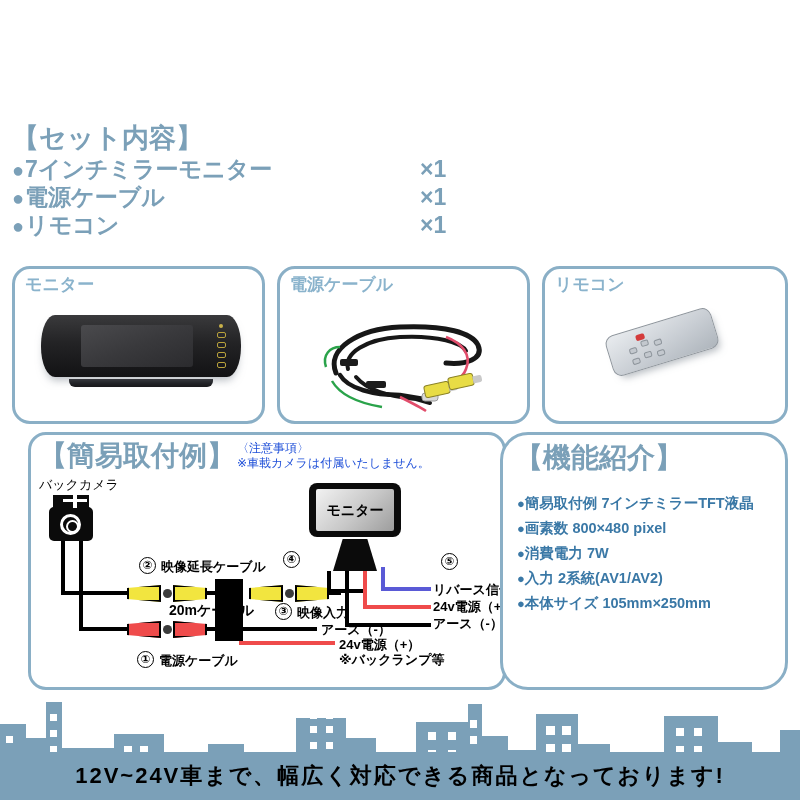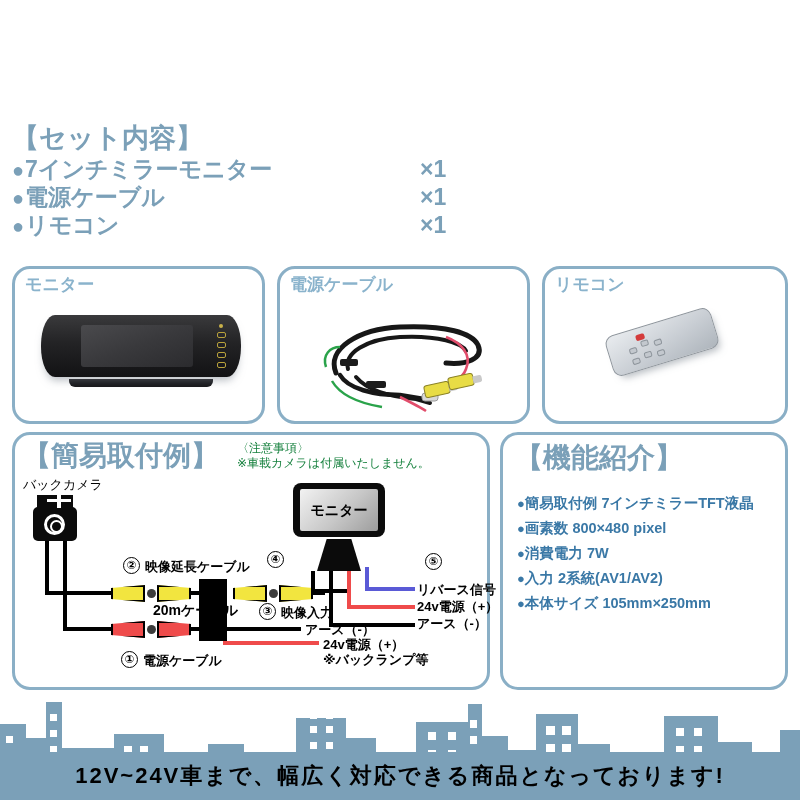--- a/index.html
+++ b/index.html
@@ -164,34 +164,34 @@
   .rem-btn {
     position: absolute; width: 8px; height: 6px;
     background: #c3c8ce; border: 1px solid #8d949b; border-radius: 2px;
   }
   .rem-pwr {
     position: absolute; width: 9px; height: 6px;
     background: #d43b3b; border-radius: 2px;
   }
 
   
-  #panel-install { left: 12px;  top: 432px; width: 478px; height: 258px; }
-  #panel-spec    { left: 500px; top: 432px; width: 288px; height: 258px; }
+  #panel-install { left: 28px;  top: 432px; width: 478px; height: 258px; }
+  #panel-spec    { left: 500px; top: 432px; width: 288px; height: 258px; border-radius: 28px; }
 
   .sec-heading {
     font-size: 28px; line-height: 34px; font-weight: 700;
     color: #7ba0b8; white-space: nowrap;
   }
   #install-head {
     position: absolute; left: 8px; top: 4px;
     display: flex; align-items: flex-start;
   }
   .note-block { margin-left: 2px; margin-top: 2px; }
   .note-line {
-    font-size: 12px; line-height: 15px; color: #15803d; white-space: nowrap; margin-left: 16px;
+    font-size: 12px; line-height: 15px; color: #1d4ed8; white-space: nowrap;
   }
 
   
   #spec-head { position: absolute; left: 12px; top: 6px; }
   .spec-list { position: absolute; left: 14px; top: 56px; }
   .spec-row {
     font-size: 14.5px; line-height: 24px; font-weight: 700;
     color: #3a78a6; white-space: nowrap;
   }
   .spec-row .bullet { font-size: 13px; }

